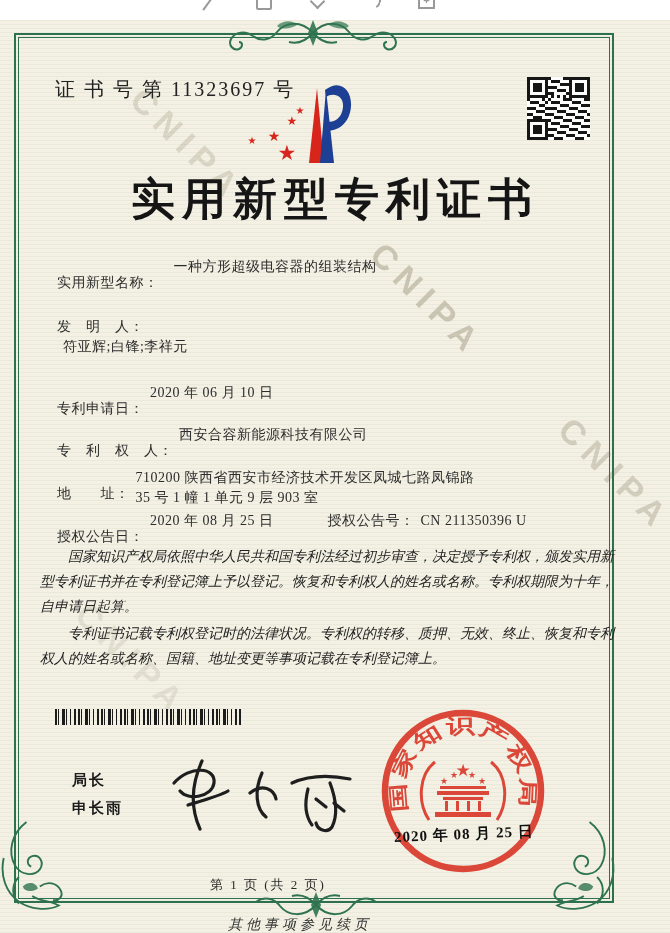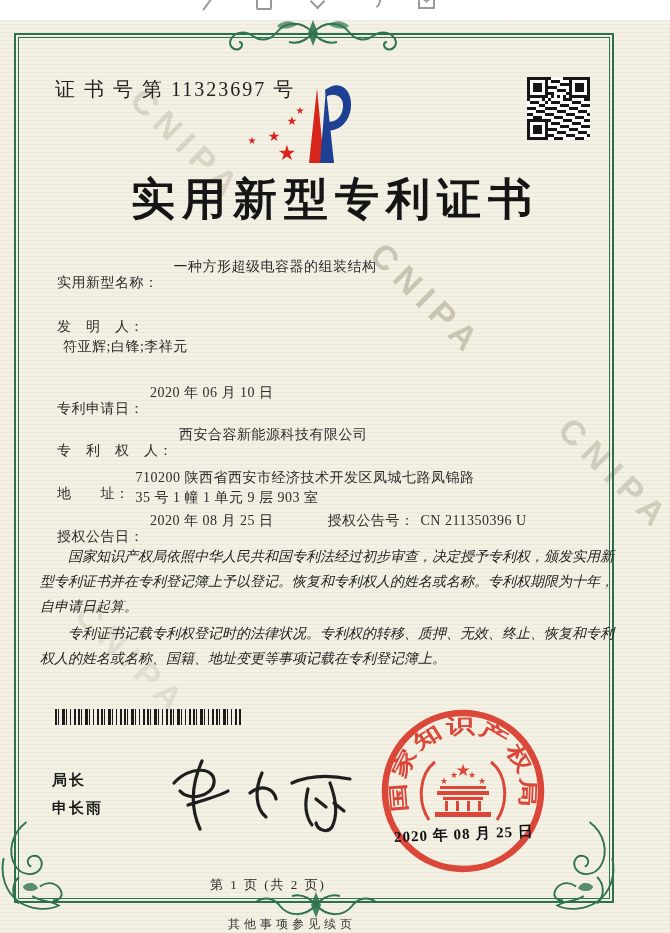--- a/index.html
+++ b/index.html
@@ -44,32 +44,32 @@
 
   .paras{position:absolute;left:40px;top:524px;width:574px;font-size:14px;line-height:25px;
          text-align:justify;font-style:italic;color:#222;}
   .paras p{margin:0 0 2px 0;text-indent:2em;}
 
   .barcode{position:absolute;left:55px;top:689px;width:186px;height:16px;
     background-image:repeating-linear-gradient(90deg,#1c1c1c 0 2px,transparent 2px 3px,#1c1c1c 3px 4px,
       transparent 4px 7px,#1c1c1c 7px 10px,transparent 10px 11px,#1c1c1c 11px 12px,transparent 12px 15px,
       #1c1c1c 15px 16px,transparent 16px 19px,#1c1c1c 19px 21px,transparent 21px 23px);}
 
-  .signer{position:absolute;left:52px;font-family:"Liberation Sans","DejaVu Sans",sans-serif;
+  .signer{position:absolute;left:72px;font-family:"Liberation Sans","DejaVu Sans",sans-serif;
           font-weight:bold;font-size:15px;color:#1c1c1c;letter-spacing:2px;}
   .signer-title{top:751px;}
   .signer-name{top:779px;}
   .signature{position:absolute;left:158px;top:731px;}
 
   .seal{position:absolute;left:378px;top:686px;opacity:.92;}
   .seal-date{position:absolute;left:394px;top:805px;font-size:15px;font-weight:bold;color:#111;
              transform:rotate(-2.5deg);letter-spacing:1px;}
 
   .page-footer{position:absolute;left:210px;top:856px;font-size:13px;color:#2a2a2a;letter-spacing:2px;}
-  .cont-note{position:absolute;left:228px;top:896px;font-size:12px;color:#333;letter-spacing:4px;}
+  .cont-note{position:absolute;left:228px;top:896px;font-size:14px;font-style:italic;color:#333;letter-spacing:4px;}
 
   .qr{position:absolute;left:527px;top:57px;width:63px;height:63px;}
 </style>
 </head>
 <body>
 
 <div class="stage">
 
   <div class="viewer-bar">
     <div class="vicon vicon-pen"></div>

